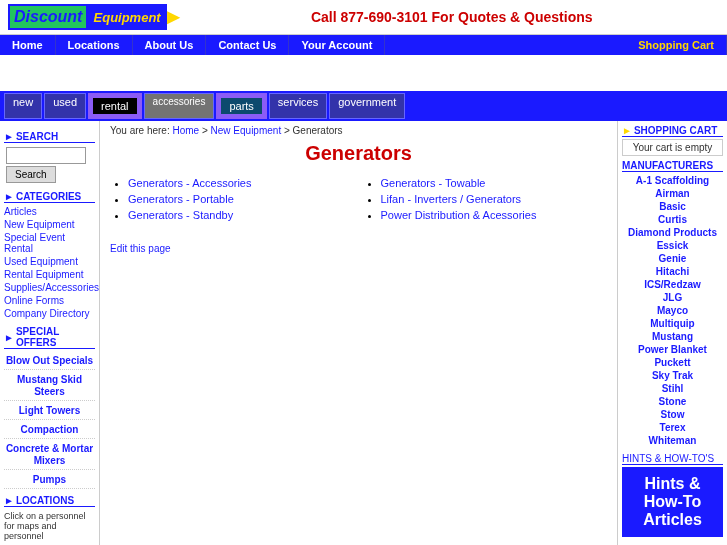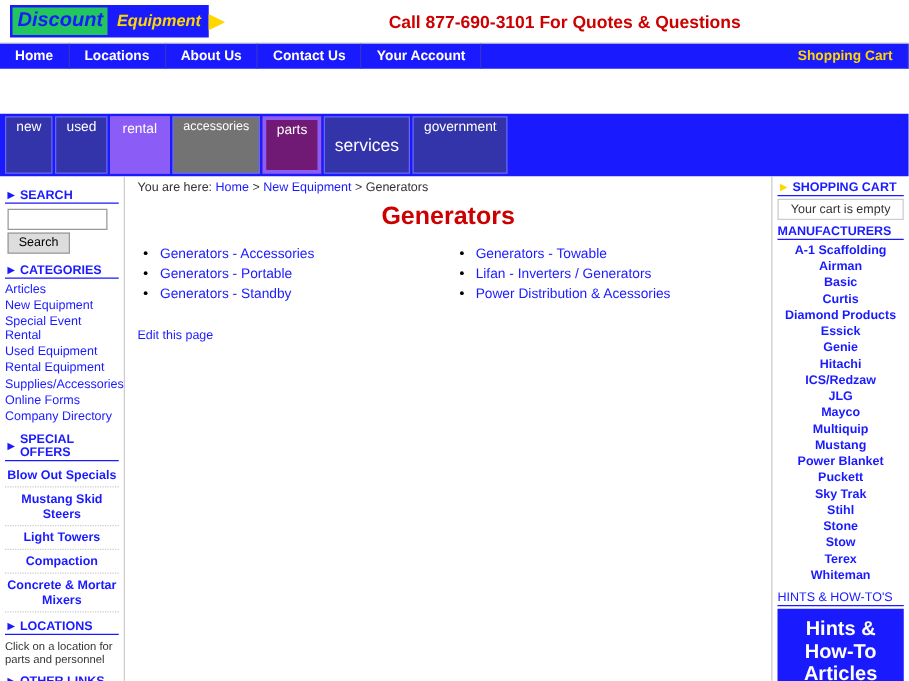--- a/index.html
+++ b/index.html
@@ -93,24 +93,24 @@
   <a href="#">Locations</a>
   <a href="#">About Us</a>
   <a href="#">Contact Us</a>
   <a href="#">Your Account</a>
   <a href="#" style="margin-left:auto; color:#FFD700;">Shopping Cart</a>
 </div>
 
 <div class="cat-nav" style="justify-content:flex-start; background:#1a1aff; padding:2px 4px; gap:2px;margin-top:36px;">
   <a href="#" style="background:#3333aa; color:#fff; text-decoration:none; padding:2px 8px; font-size:11px; border:1px solid #6666ff;">new</a>
   <a href="#" style="background:#3333aa; color:#fff; text-decoration:none; padding:2px 8px; font-size:11px; border:1px solid #6666ff;">used</a>
-  <a href="#" style="background:#8b5cf6; color:#fff; text-decoration:none; padding:2px 8px; font-size:11px; border:2px solid #8b5cf6;">rental</a>
+  <a href="#" style="background:#000000; color:#fff; text-decoration:none; padding:2px 8px; font-size:11px; border:5px solid #8b5cf6;">rental</a>
   <a href="#" style="background:#737373; color:#fff; text-decoration:none; padding:2px 8px; font-size:10px; border:1px solid #6666ff;">accessories</a>
-  <a href="#" style="background:#701a75; color:#fff; text-decoration:none; padding:2px 8px; font-size:11px; border:3px solid #8b5cf6;">parts</a>
-  <a href="#" style="background:#3333aa; color:#fff; text-decoration:none; padding:14px 8px; font-size:14px; border:1px solid #6666ff;">services</a>
+  <a href="#" style="background:#0c4a6e; color:#fff; text-decoration:none; padding:2px 8px; font-size:11px; border:5px solid #8b5cf6;">parts</a>
+  <a href="#" style="background:#3333aa; color:#fff; text-decoration:none; padding:2px 8px; font-size:11px; border:1px solid #6666ff;">services</a>
   <a href="#" style="background:#3333aa; color:#fff; text-decoration:none; padding:2px 8px; font-size:11px; border:1px solid #6666ff;">government</a>
 </div>
 
 <div class="main-layout">
 
   <div class="left-sidebar">
 
     <div class="sidebar-section-header">
       <span class="sidebar-icon">►</span>
       <span>SEARCH</span>
@@ -138,27 +138,28 @@
     <div class="sidebar-section-header">
       <span class="sidebar-icon">►</span>
       <span>SPECIAL OFFERS</span>
     </div>
     <div>
       <div class="special-offer-item"><a href="#">Blow Out Specials</a></div>
       <div class="special-offer-item"><a href="#">Mustang Skid Steers</a></div>
       <div class="special-offer-item"><a href="#">Light Towers</a></div>
       <div class="special-offer-item"><a href="#">Compaction</a></div>
       <div class="special-offer-item"><a href="#">Concrete &amp; Mortar Mixers</a></div>
+      <div class="special-offer-item"><a href="#">Pumps</a></div>
     </div>
 
     <div class="sidebar-section-header">
       <span class="sidebar-icon">►</span>
       <span>LOCATIONS</span>
     </div>
-    <div class="location-note">Click on a location for parts and personnel</div>
+    <div class="location-note">Click on a personnel for maps and personnel</div>
 
     <div class="sidebar-section-header">
       <span class="sidebar-icon">►</span>
       <span>OTHER LINKS</span>
     </div>
 
   </div>
 
   <div class="main-content">
     <div class="breadcrumb">

